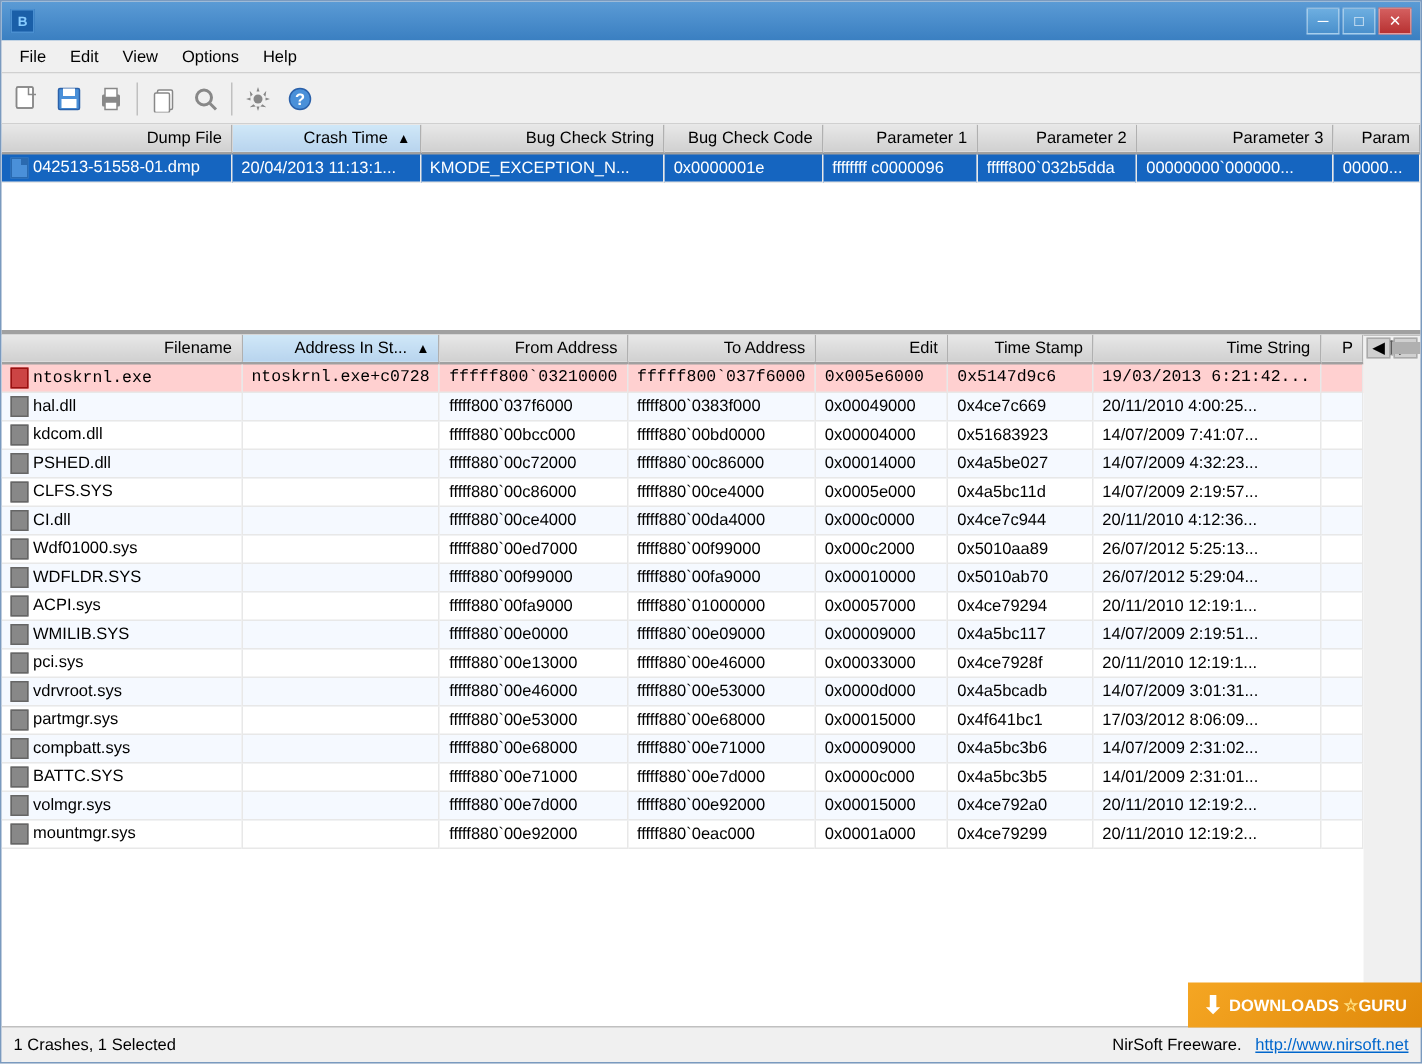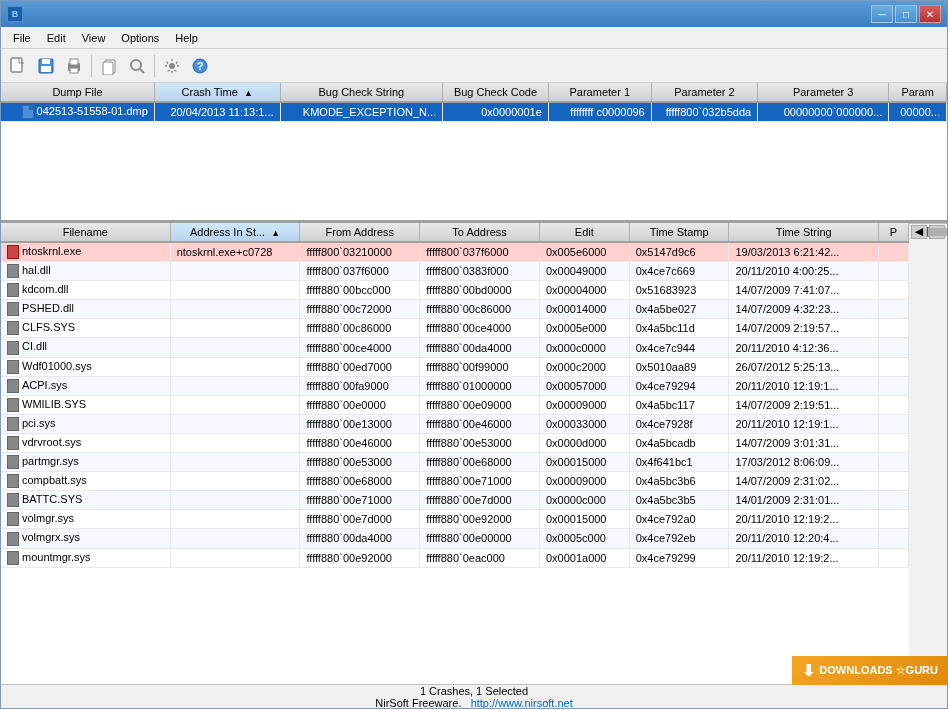--- a/index.html
+++ b/index.html
@@ -150,21 +150,21 @@
       width: 100%;
       border-collapse: collapse;
       font-size: 11px;
     }
 
     thead th {
       background: linear-gradient(to bottom, #e8e8e8, #d0d0d0);
       border-right: 1px solid #b0b0b0;
       border-bottom: 2px solid #a0a0a0;
       padding: 3px 6px;
-      text-align: center;
+      text-align: right;
       white-space: nowrap;
       font-weight: normal;
       position: sticky;
       top: 0;
       z-index: 10;
       cursor: pointer;
     }
 
     thead th.sorted {
       background: linear-gradient(to bottom, #d0e8f8, #b8d4ee);
@@ -179,21 +179,20 @@
       border-bottom: 1px solid #e8e8e8;
     }
 
     tbody tr:nth-child(even) {
       background: #f5f9ff;
     }
 
     tbody tr.selected {
       background: #1565c0 !important;
       color: white;
-      text-align: right;
     }
 
     tbody td {
       padding: 2px 6px;
       white-space: nowrap;
       border-right: 1px solid #e8e8e8;
     }
 
     tbody tr.selected td {
       color: white;
@@ -235,20 +234,21 @@
       width: 12px;
       height: 14px;
       background: #cc4444;
       border: 1px solid #991111;
       vertical-align: middle;
       margin-right: 3px;
     }
 
     .row-red {
       background: #ffd0d0 !important;
+      font-family: Liberation Mono, monospace;
     }
 
     
     .hscroll-bar {
       height: 16px;
       background: #f0f0f0;
       border-top: 1px solid #c0c0c0;
       display: flex;
       align-items: center;
       padding: 0 2px;
@@ -274,21 +274,20 @@
 
     
     .status-bar {
       height: 24px;
       background: #f0f0f0;
       border-top: 1px solid #c0c0c0;
       display: flex;
       align-items: center;
       padding: 0 8px;
       flex-shrink: 0;
-      flex-direction: column;
     }
 
     .status-left {
       flex: 1;
       font-size: 11px;
     }
 
     .status-link {
       color: #0066cc;
       cursor: pointer;
@@ -501,20 +500,30 @@
                 <td><span class="file-icon-module"></span>Wdf01000.sys</td>
                 <td></td>
                 <td>fffff880`00ed7000</td>
                 <td>fffff880`00f99000</td>
                 <td>0x000c2000</td>
                 <td>0x5010aa89</td>
                 <td>26/07/2012 5:25:13...</td>
                 <td></td>
               </tr>
               <tr>
+                <td><span class="file-icon-module"></span>WDFLDR.SYS</td>
+                <td></td>
+                <td>fffff880`00f99000</td>
+                <td>fffff880`00fa9000</td>
+                <td>0x00010000</td>
+                <td>0x5010ab70</td>
+                <td>26/07/2012 5:29:04...</td>
+                <td></td>
+              </tr>
+              <tr>
                 <td><span class="file-icon-module"></span>ACPI.sys</td>
                 <td></td>
                 <td>fffff880`00fa9000</td>
                 <td>fffff880`01000000</td>
                 <td>0x00057000</td>
                 <td>0x4ce79294</td>
                 <td>20/11/2010 12:19:1...</td>
                 <td></td>
               </tr>
               <tr>
@@ -578,30 +587,20 @@
                 <td></td>
               </tr>
               <tr>
                 <td><span class="file-icon-module"></span>volmgr.sys</td>
                 <td></td>
                 <td>fffff880`00e7d000</td>
                 <td>fffff880`00e92000</td>
                 <td>0x00015000</td>
                 <td>0x4ce792a0</td>
                 <td>20/11/2010 12:19:2...</td>
-                <td></td>
-              </tr>
-              <tr>
-                <td><span class="file-icon-module"></span>volmgrx.sys</td>
-                <td></td>
-                <td>fffff880`00da4000</td>
-                <td>fffff880`00e00000</td>
-                <td>0x0005c000</td>
-                <td>0x4ce792eb</td>
-                <td>20/11/2010 12:20:4...</td>
                 <td></td>
               </tr>
               <tr>
                 <td><span class="file-icon-module"></span>mountmgr.sys</td>
                 <td></td>
                 <td>fffff880`00e92000</td>
                 <td>fffff880`0eac000</td>
                 <td>0x0001a000</td>
                 <td>0x4ce79299</td>
                 <td>20/11/2010 12:19:2...</td>

